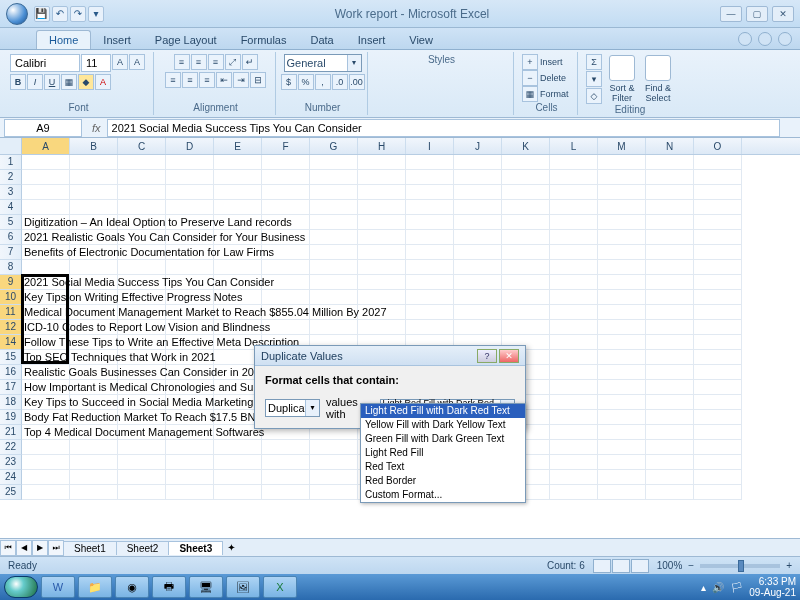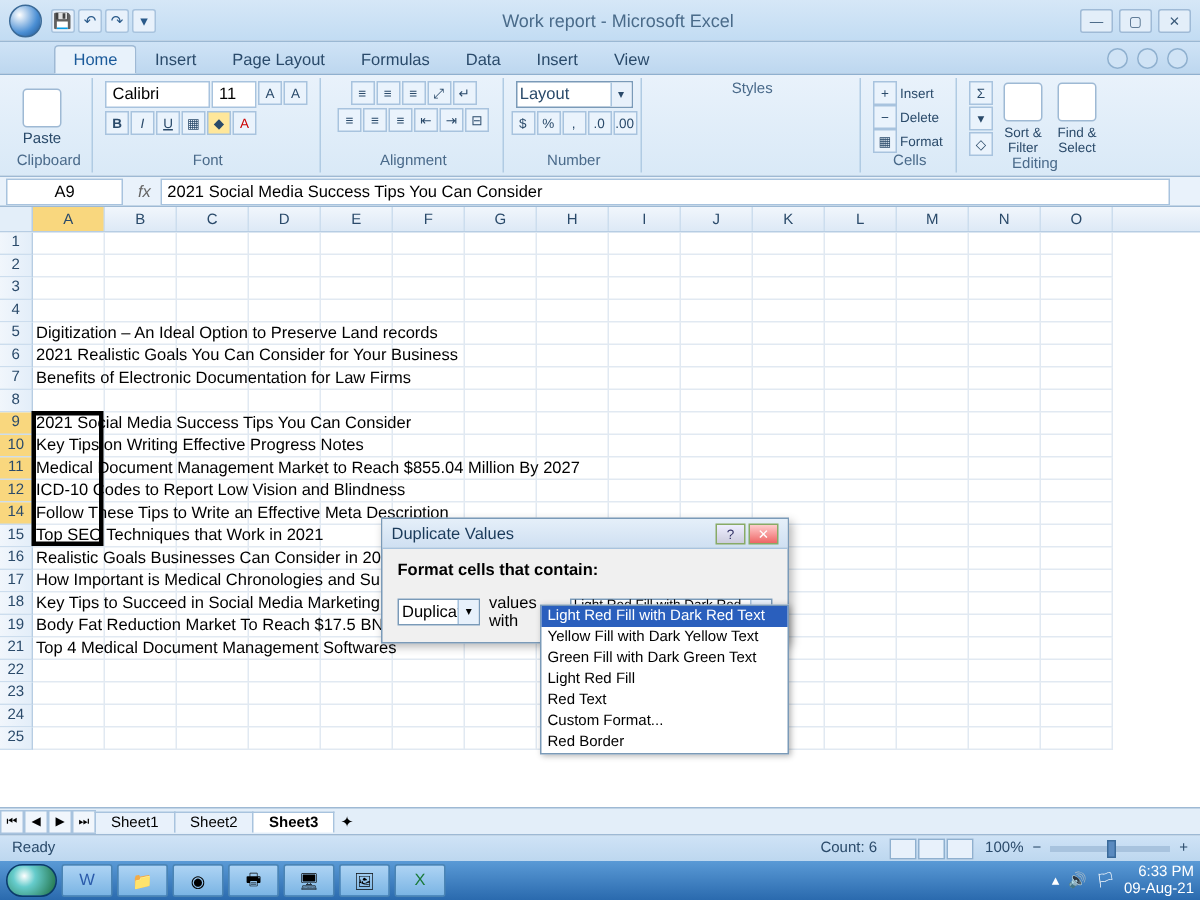--- a/index.html
+++ b/index.html
@@ -111,29 +111,20 @@
     <div class="tab">Insert</div>
     <div class="tab">View</div>
     <div class="right-icons">
     <span></span>
     <span></span>
     <span></span>
   </div>
 </div>
 
 <div class="ribbon">
-  <div class="group" style="width:58px">
-    <div class="group-body">
-        <div class="big-btn">
-          <div class="icon"></div>
-          <span>Paste</span>
-        </div>
-      </div>
-    <div class="group-label">Clipboard</div>
-  </div>
   <div class="group" style="width:150px">
     <div class="group-body" style="flex-direction:column;align-items:flex-start;gap:2px">
       <div class="btn-row">
         <input class="font-box" value="Calibri" style="">
         <input class="size-box" value="11" style="">
         <span class="mini-btn">A</span>
         <span class="mini-btn">A</span>
       </div>
       <div class="btn-row">
         <span class="mini-btn">
@@ -168,21 +159,21 @@
         <span class="mini-btn">⇤</span>
         <span class="mini-btn">⇥</span>
         <span class="mini-btn">⊟</span>
       </div>
     </div>
     <div class="group-label">Alignment</div>
   </div>
   <div class="group" style="width:90px">
     <div class="group-body" style="flex-direction:column;gap:2px">
       <div class="dlg-select" style="width:78px">
-          <span>Layout</span>
+          <span>General</span>
           <span class="arrow">▾</span>
         </div>
       <div class="btn-row">
         <span class="mini-btn">$</span>
         <span class="mini-btn">%</span>
         <span class="mini-btn">,</span>
         <span class="mini-btn">.0</span>
         <span class="mini-btn">.00</span>
       </div>
     </div>
@@ -708,22 +699,22 @@
     </div>
   </div>
 </div>
 
 <div class="dropdown" id="dropdown">
     <div class="opt highlight">Light Red Fill with Dark Red Text</div>
     <div class="opt">Yellow Fill with Dark Yellow Text</div>
     <div class="opt">Green Fill with Dark Green Text</div>
     <div class="opt">Light Red Fill</div>
     <div class="opt">Red Text</div>
+    <div class="opt">Red Border</div>
     <div class="opt">Custom Format...</div>
-    <div class="opt">Red Border</div>
   </div>
 
 <div class="sheet-tabs">
   <div class="sheet-nav">
     <span>⏮</span>
     <span>◀</span>
     <span>▶</span>
     <span>⏭</span>
   </div>
   <div id="sheet-tabs-holder" style="display:flex">

